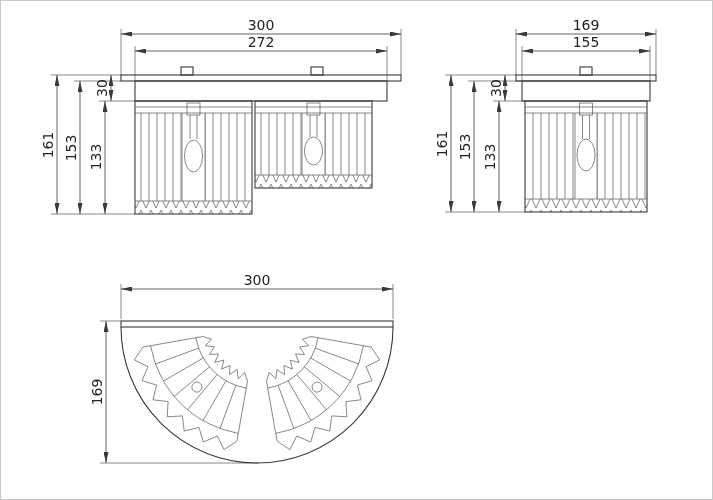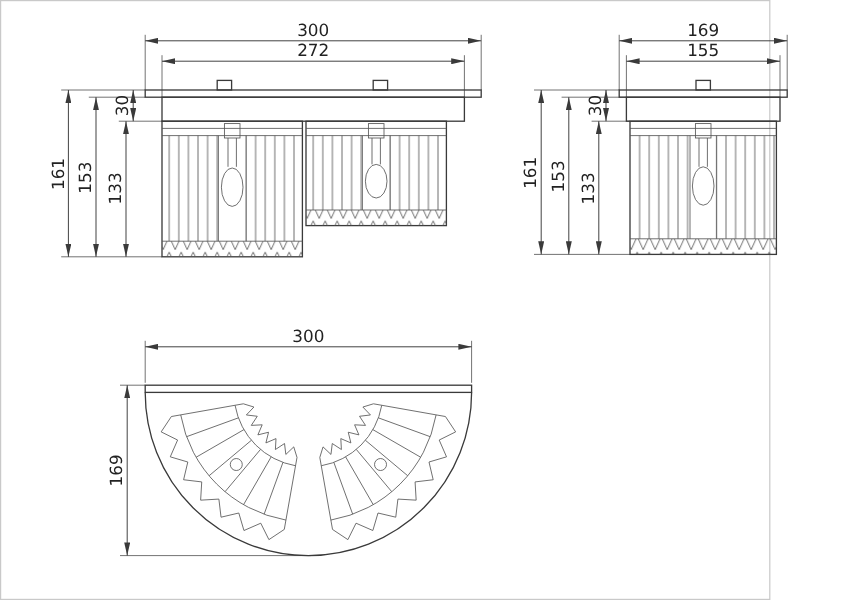--- a/index.html
+++ b/index.html
@@ -1,18 +1,18 @@
 <!DOCTYPE html>
 <html><head>
 <meta charset="utf-8">
 <style>
   html,body{margin:0;padding:0;background:#ffffff;}
   .page{
     position:relative;
-    width:642px;height:500px;
+    width:713px;height:500px;
     box-sizing:border-box;
     background:#ffffff;
     border:1px solid #c9c9c9;
     font-family:"DejaVu Sans", sans-serif;
   }
   svg{display:block;}
   
   .o{stroke:#3a3a3a;stroke-width:1.1;fill:none;}
   
   .t{stroke:#555555;stroke-width:0.7;fill:none;}

